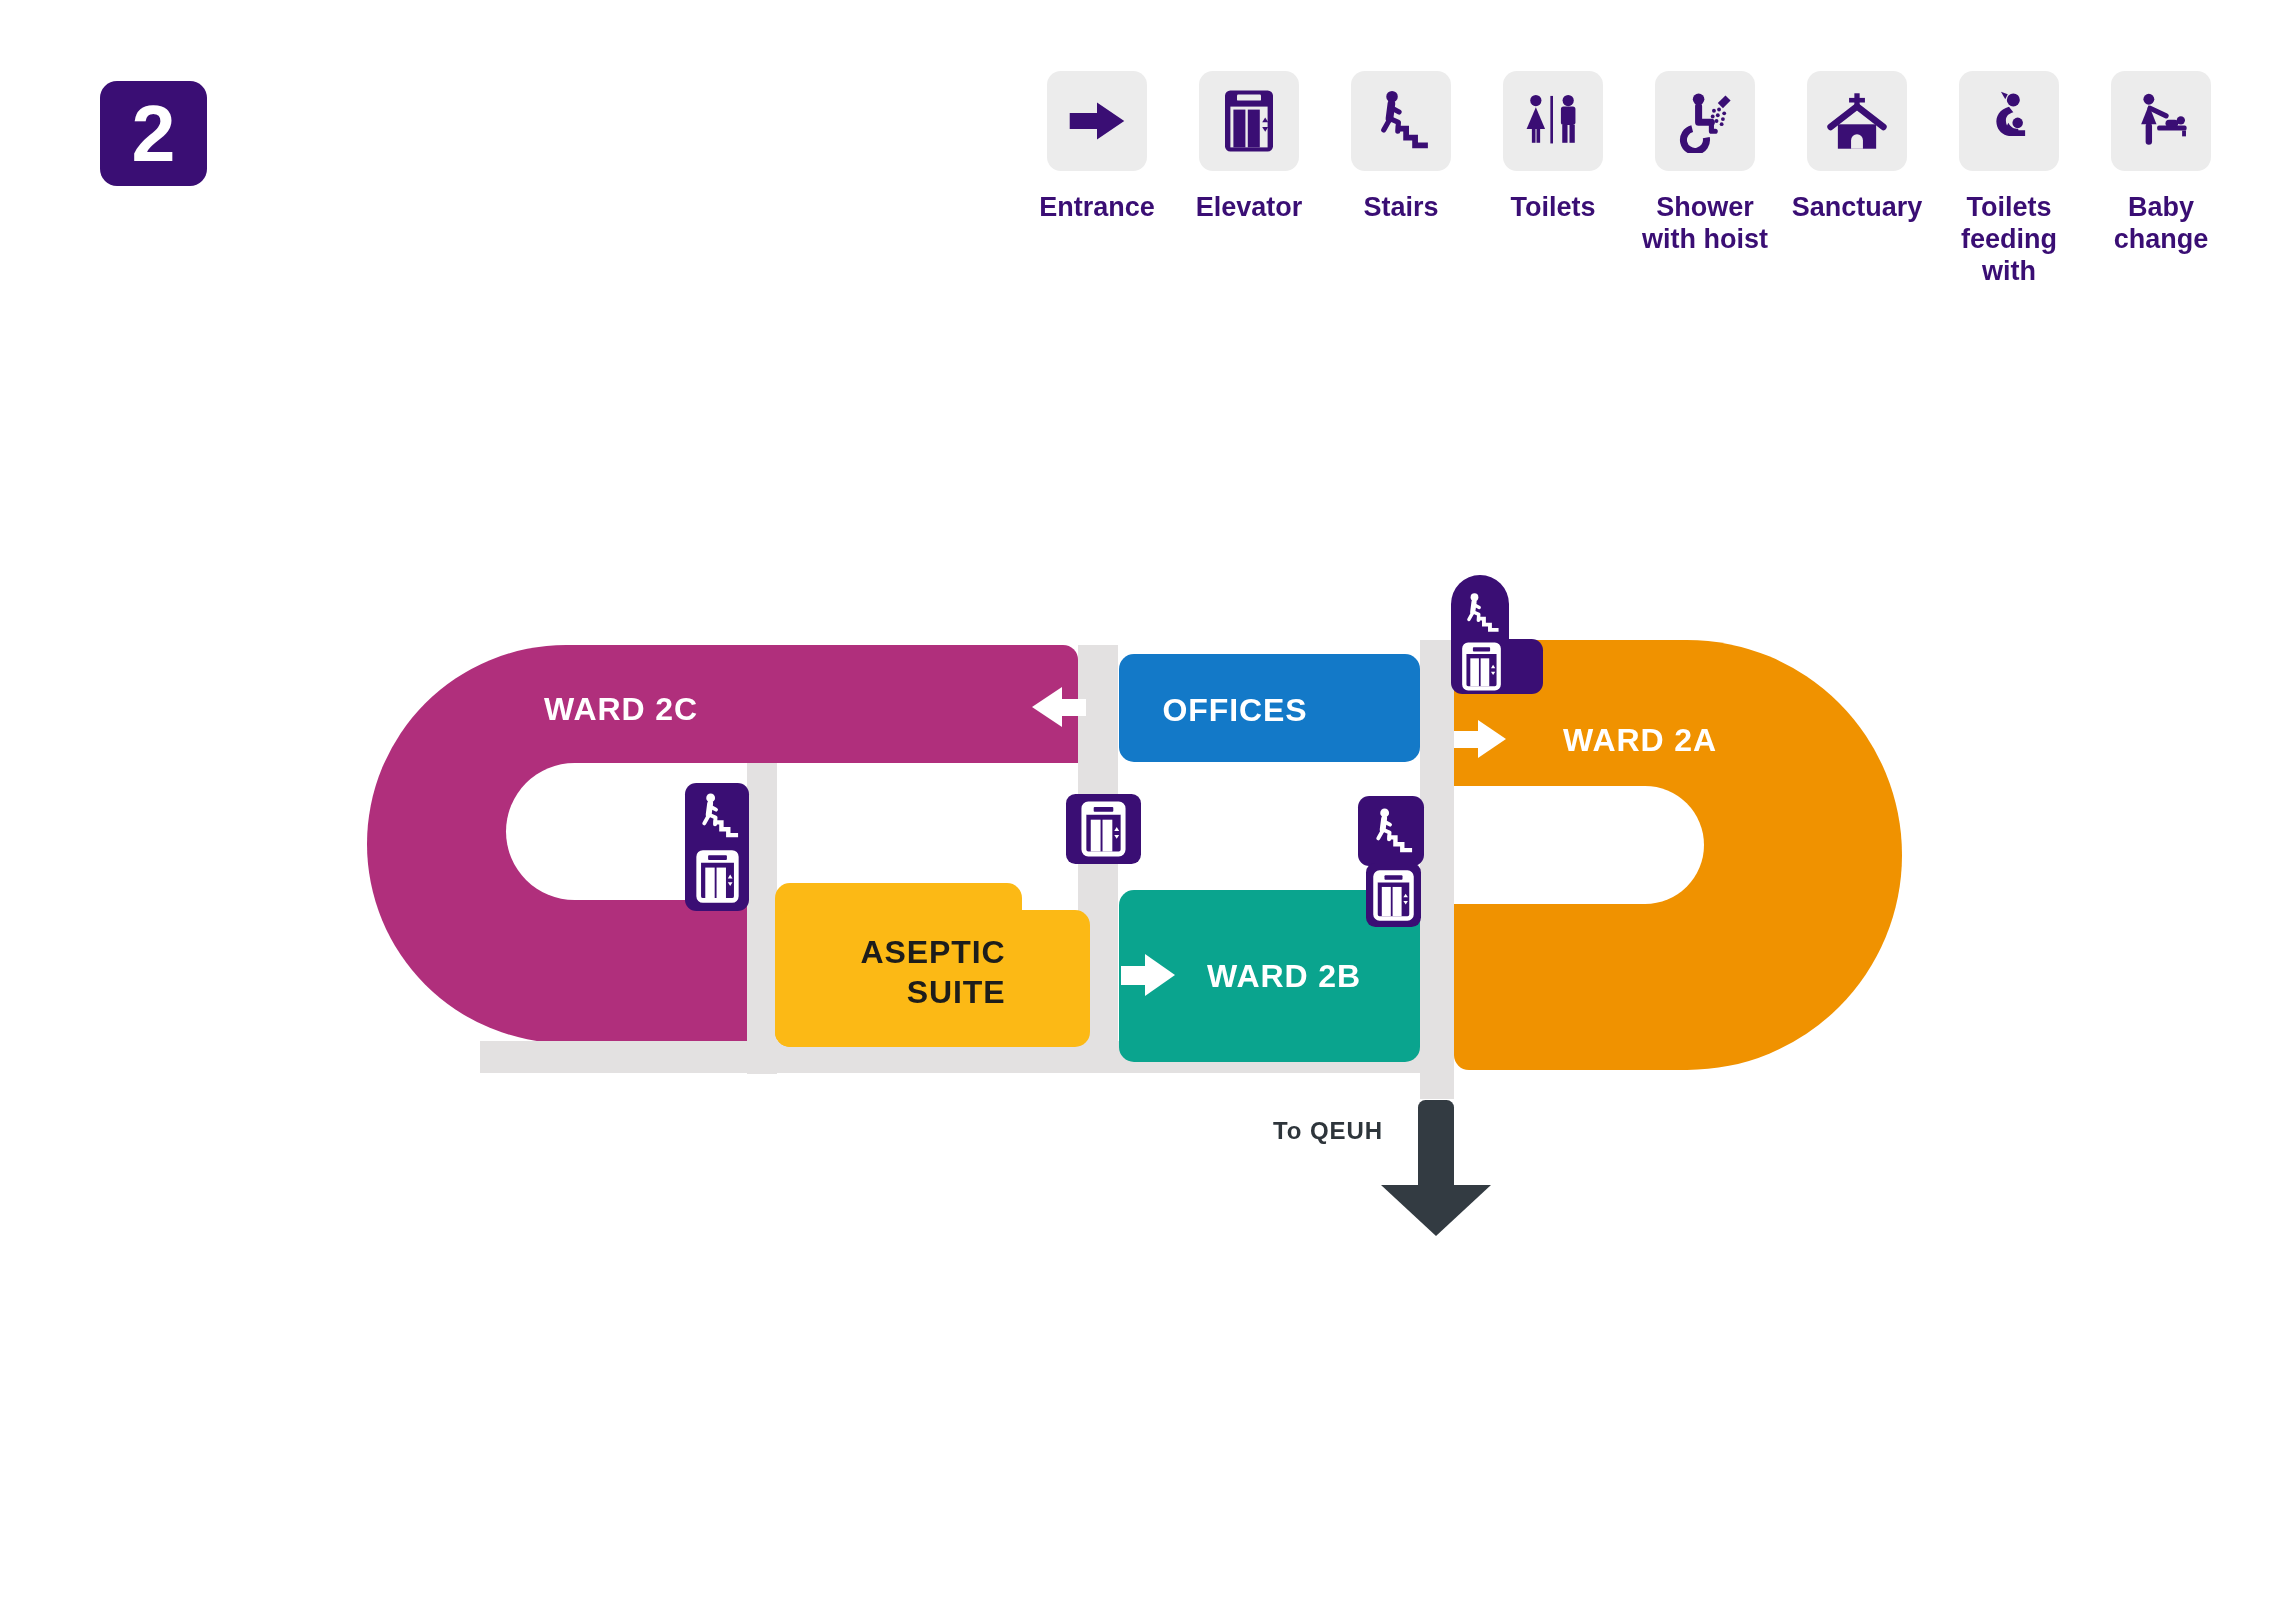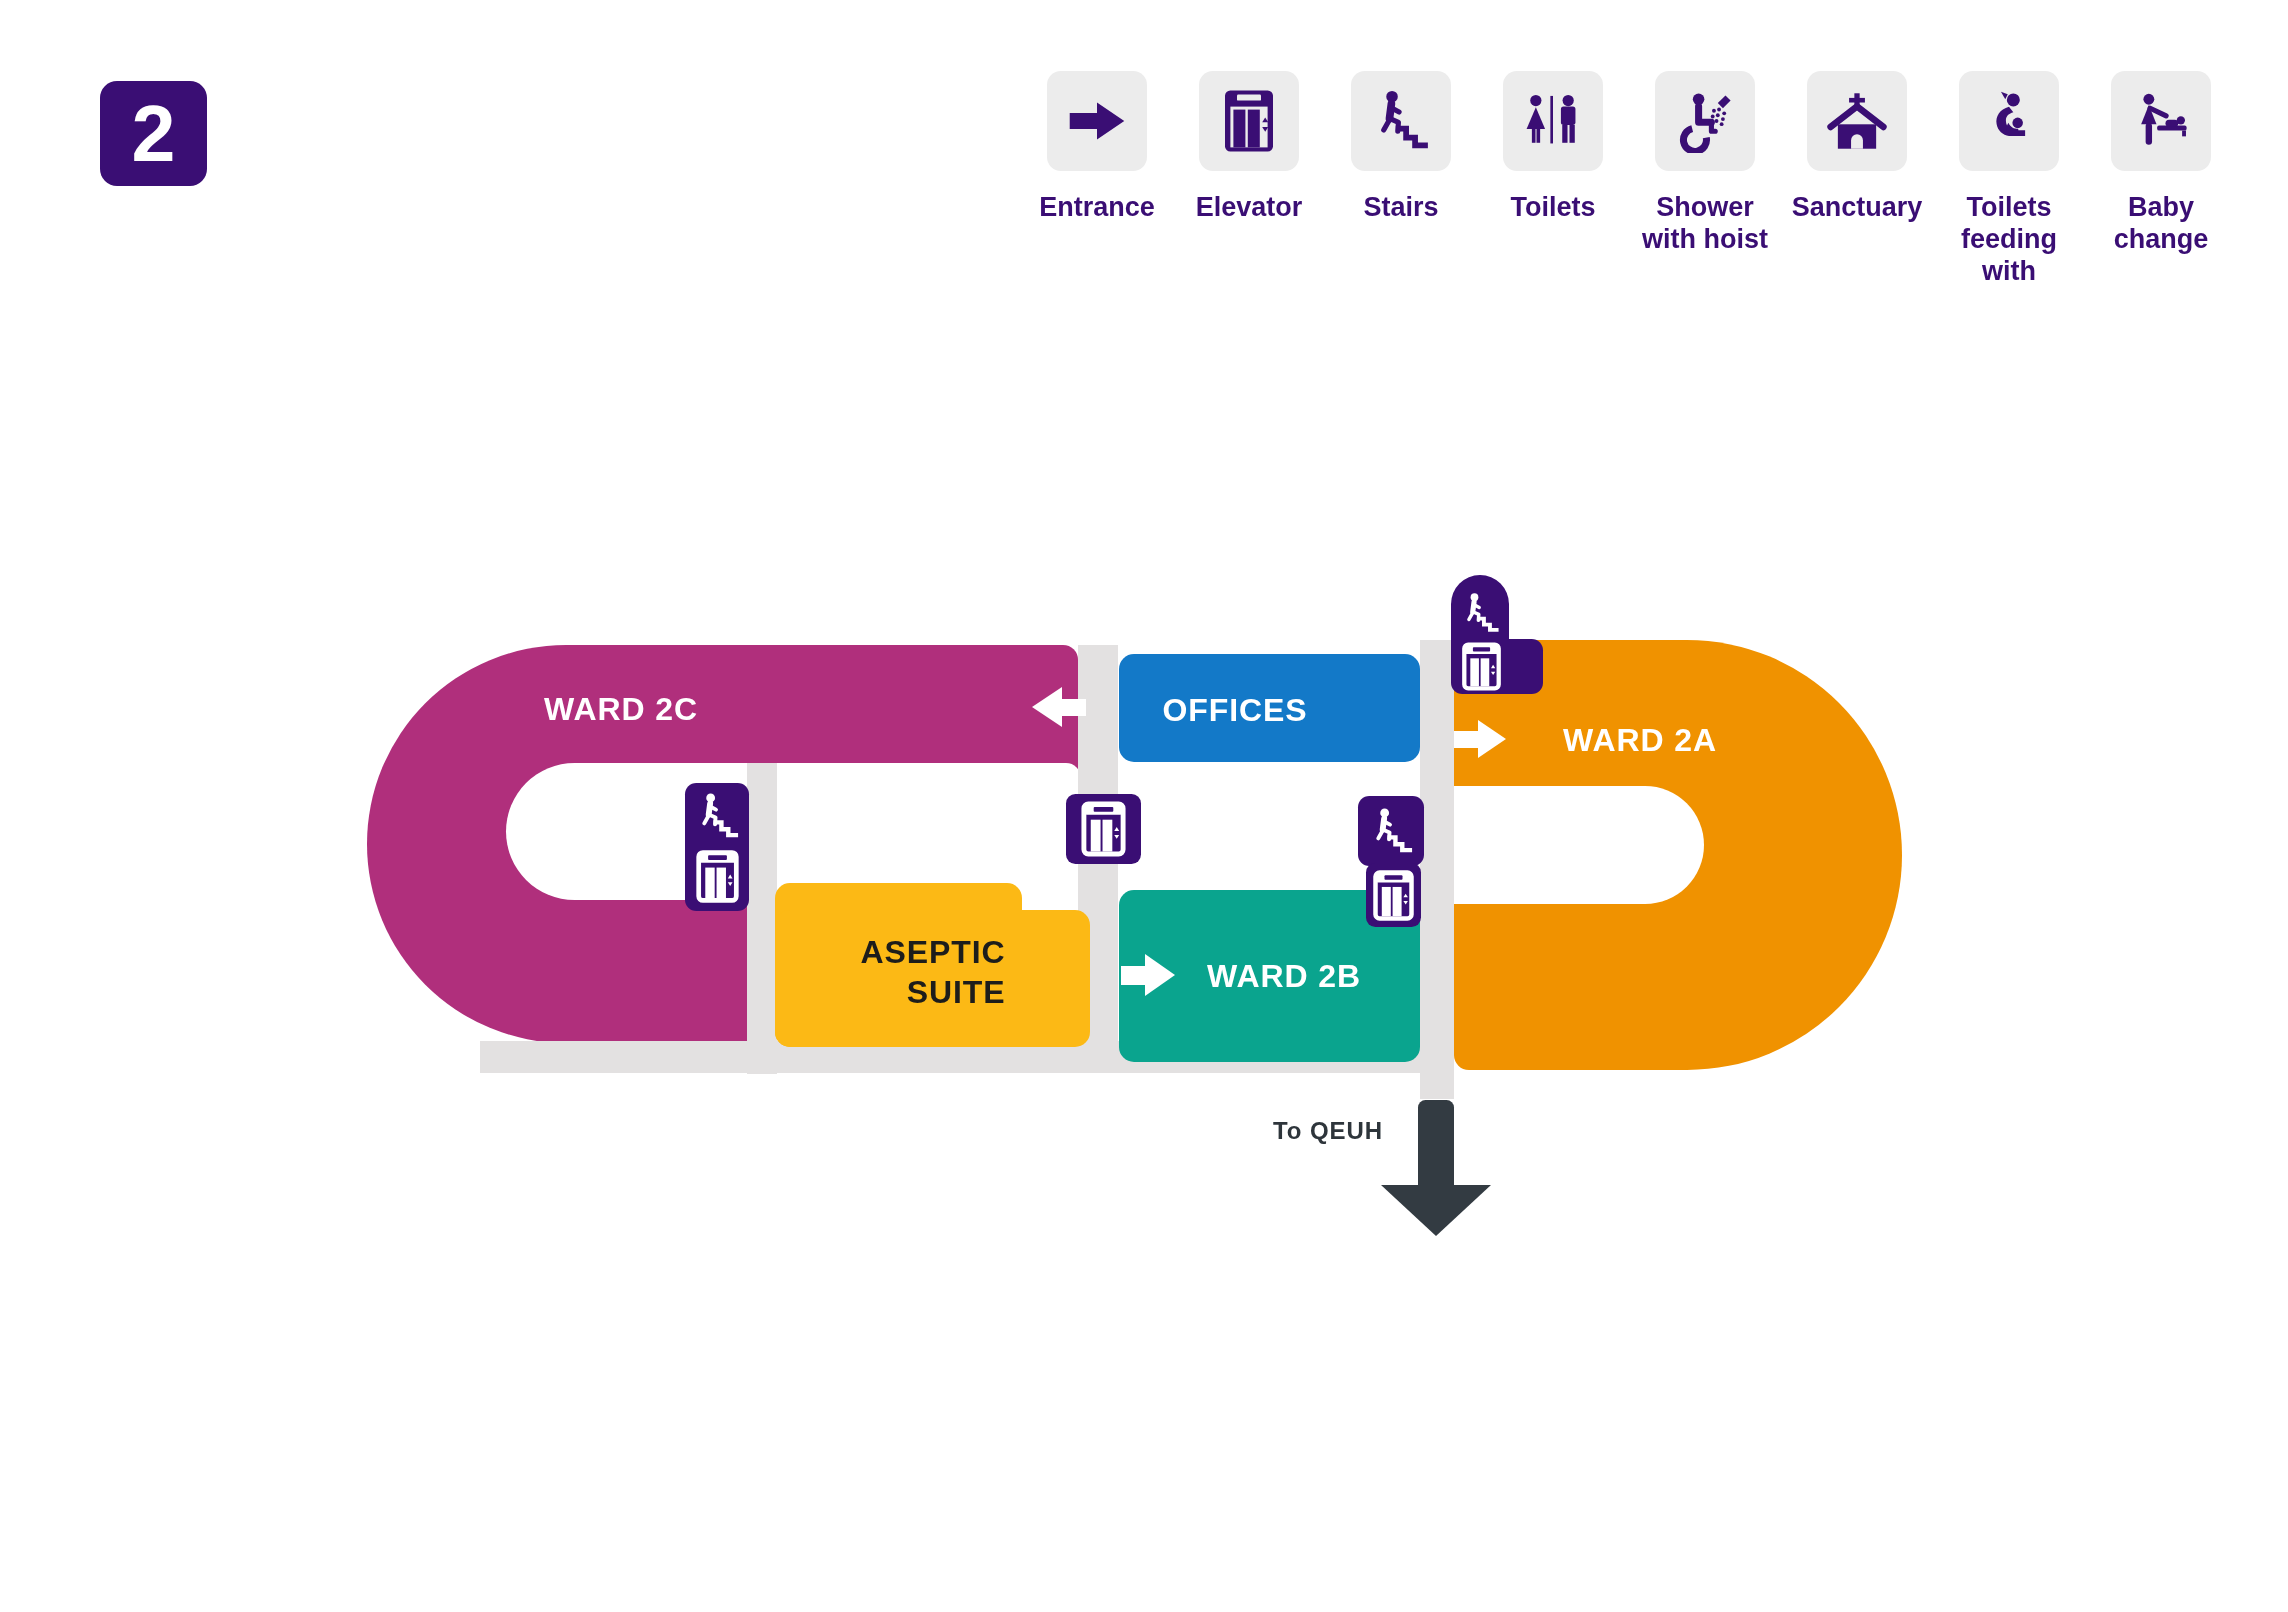--- a/index.html
+++ b/index.html
@@ -1,18 +1,18 @@
 <!DOCTYPE html>
 <html style="font-size:15px"><head>
 <meta charset="utf-8">
 <style>
   html,body{margin:0;padding:0;background:#ffffff;}
   .canvas{position:relative;width:2288px;height:1612px;background:#ffffff;overflow:hidden;
           font-family:"Liberation Sans",sans-serif;}
-  .abs{position:absolute;border-radius:15px;}
+  .abs{position:absolute;}
   
   .floor-badge{position:absolute;left:100px;top:81px;width:107px;height:105px;border-radius:17px;
                background:#3a0e74;display:flex;align-items:center;justify-content:center;}
   .floor-badge span{color:#ffffff;font-size:79px;font-weight:bold;}
   .title-block{position:absolute;left:250px;top:79px;color:#3a0e74;}
   .title-site{font-size:58px;font-weight:400;line-height:60px;}
   .title-floor{font-size:58px;font-weight:bold;line-height:60px;}
   
   .legend{position:absolute;left:1021px;top:71px;display:flex;}
   .legend-item{width:152px;display:flex;flex-direction:column;align-items:center;}

